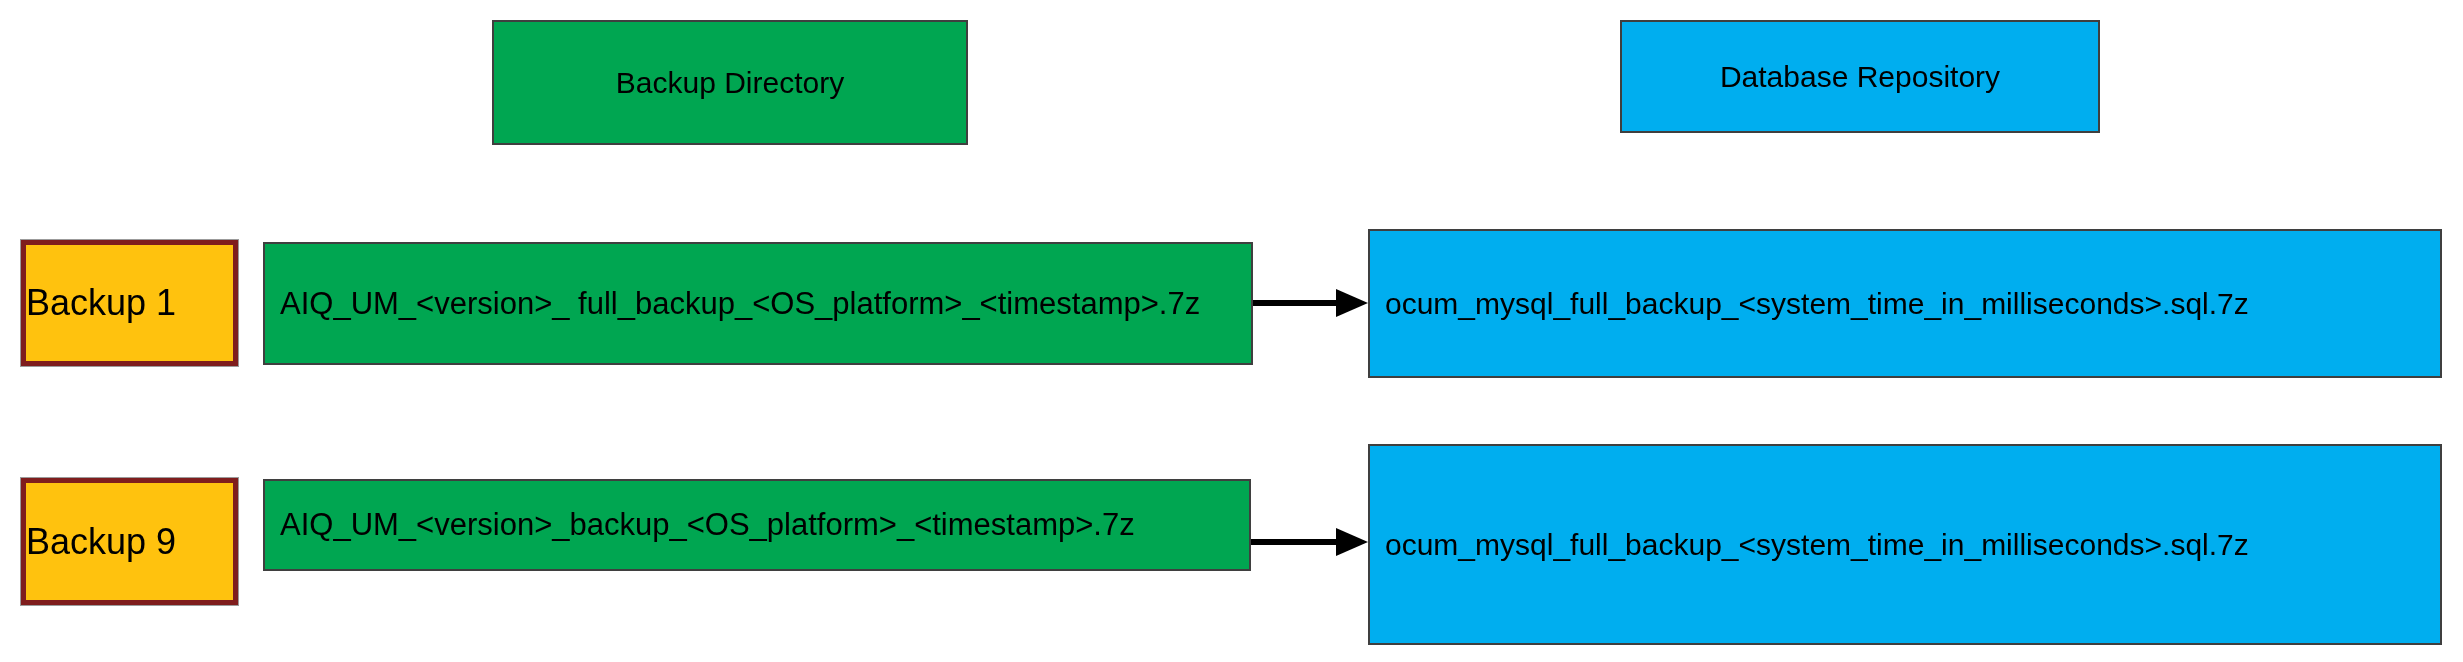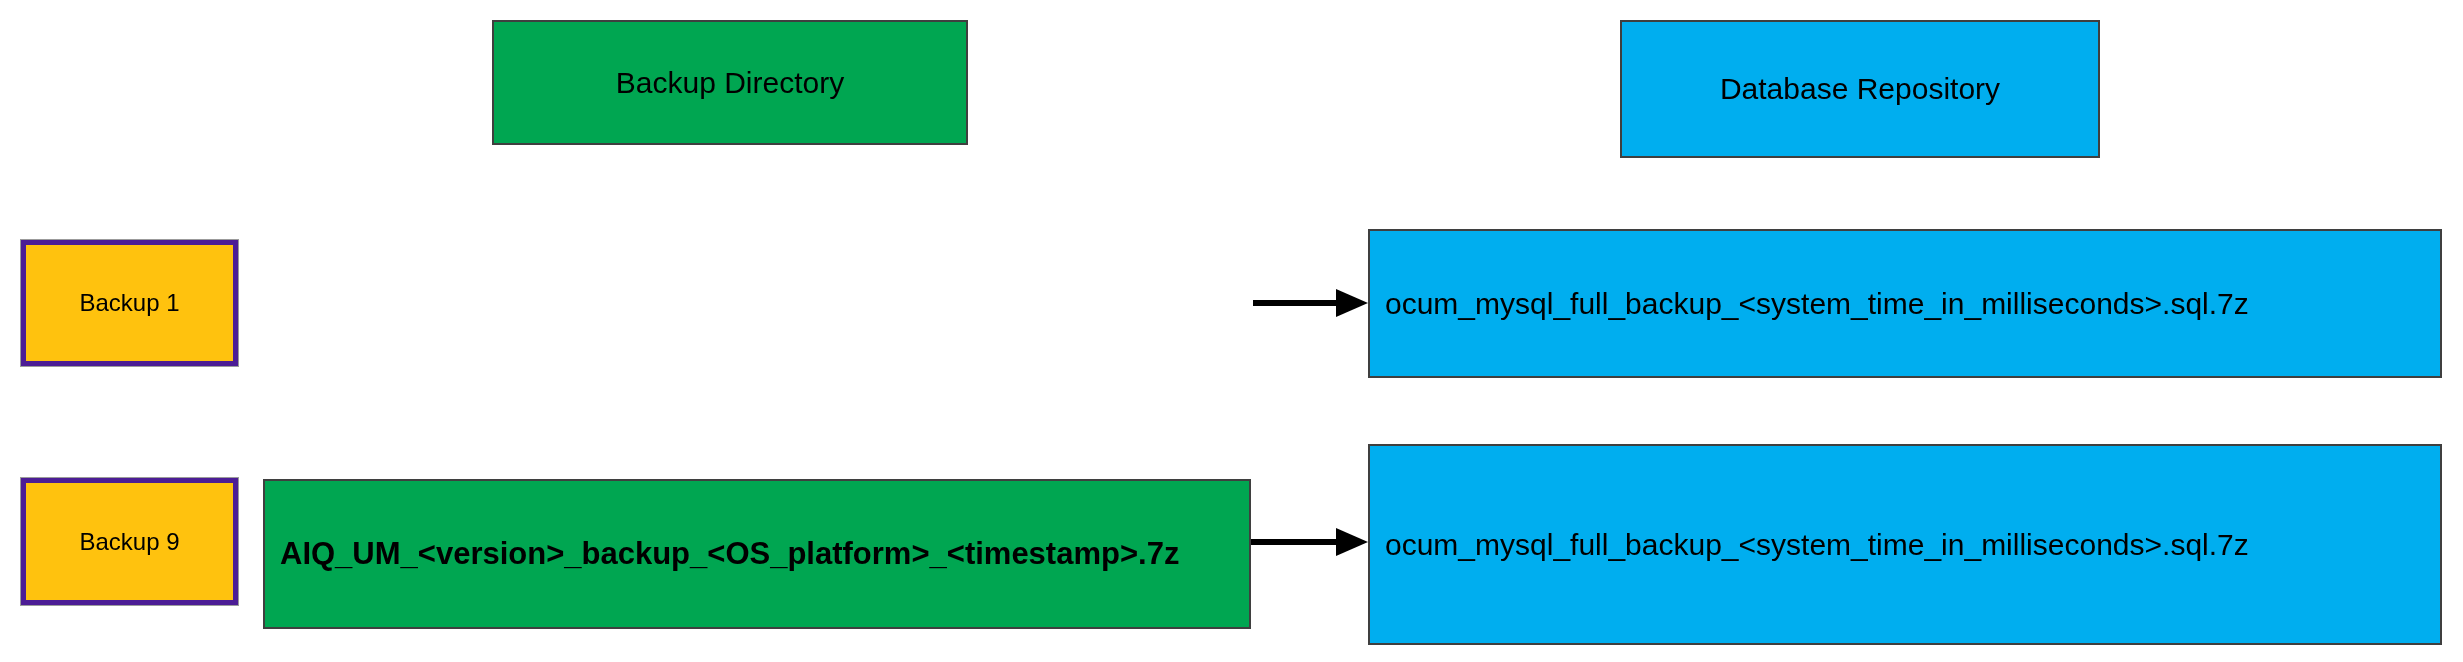--- a/index.html
+++ b/index.html
@@ -22,40 +22,39 @@
     display: flex;
     align-items: center;
     white-space: nowrap;
   }
   .hdr {
     border: 2px solid var(--box-border);
     justify-content: center;
     font-size: 30px;
   }
   .hdr-green { left: 492px; top: 20px; width: 476px; height: 125px; background: var(--green); }
-  .hdr-blue  { left: 1620px; top: 20px; width: 480px; height: 138px; background: var(--blue); }
+  .hdr-blue  { left: 1620px; top: 20px; width: 480px; height: 113px; background: var(--blue); }
 
   .orange-box {
     background: var(--orange);
-    border: 5px solid #4c1d95;
+    border: 5px solid #7f1d1d;
     outline: 1px solid #9b9b9b;
-    justify-content: center;
-    font-size: 24px;
+    font-size: 36px;
   }
   .orange-1 { left: 21px; top: 240px; width: 217px; height: 126px; }
   .orange-2 { left: 21px; top: 478px; width: 217px; height: 127px; }
 
   .green-box {
     background: var(--green);
     border: 2px solid var(--box-border);
     padding-left: 15px;
     font-size: 31px;
   }
   .green-1 { left: 263px; top: 242px; width: 990px; height: 123px; }
-  .green-2 { left: 263px; top: 479px; width: 988px; height: 150px; font-weight: bold; }
+  .green-2 { left: 263px; top: 479px; width: 988px; height: 92px; }
 
   .blue-box {
     background: var(--blue);
     border: 2px solid var(--box-border);
     padding-left: 15px;
     font-size: 30px;
   }
   .blue-1 { left: 1368px; top: 229px; width: 1074px; height: 149px; }
   .blue-2 {
     left: 1368px; top: 444px; width: 1074px; height: 201px;
@@ -95,20 +94,23 @@
   <div class="box hdr hdr-green">
     <span>Backup Directory</span>
   </div>
   <div class="box hdr hdr-blue">
     <span>Database Repository</span>
   </div>
 
   <div class="box orange-box orange-1">
     <span>Backup 1</span>
   </div>
+  <div class="box green-box green-1">
+    <span>AIQ_UM_&lt;version&gt;_ full_backup_&lt;OS_platform&gt;_&lt;timestamp&gt;.7z</span>
+  </div>
   <div class="arrow arrow-1">
     <div class="shaft"></div>
     <div class="head"></div>
   </div>
   <div class="box blue-box blue-1">
     <span class="blue-line">ocum_mysql_full_backup_&lt;system_time_in_milliseconds&gt;.sql.7z</span>
   </div>
 
   <div class="box orange-box orange-2">
     <span>Backup 9</span>

